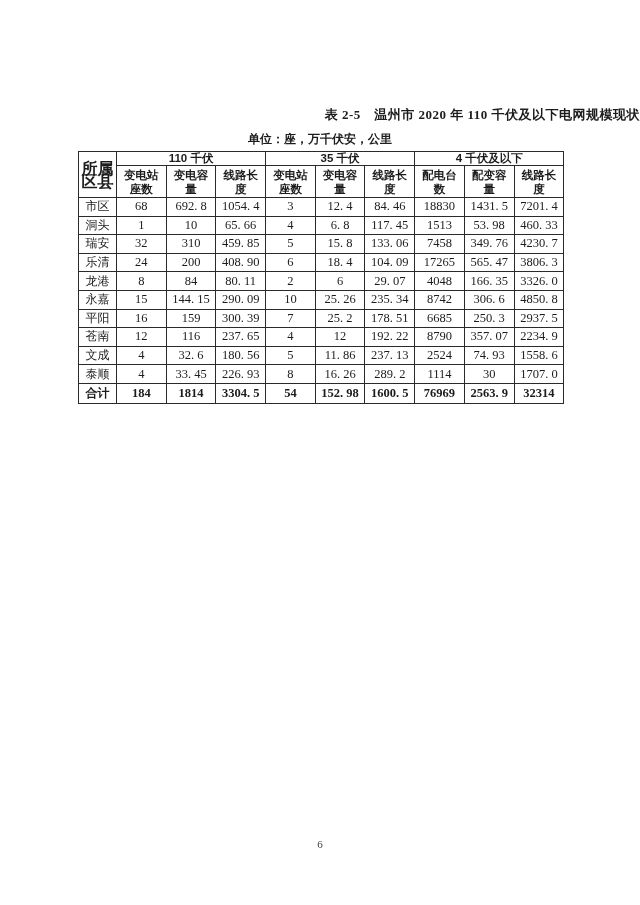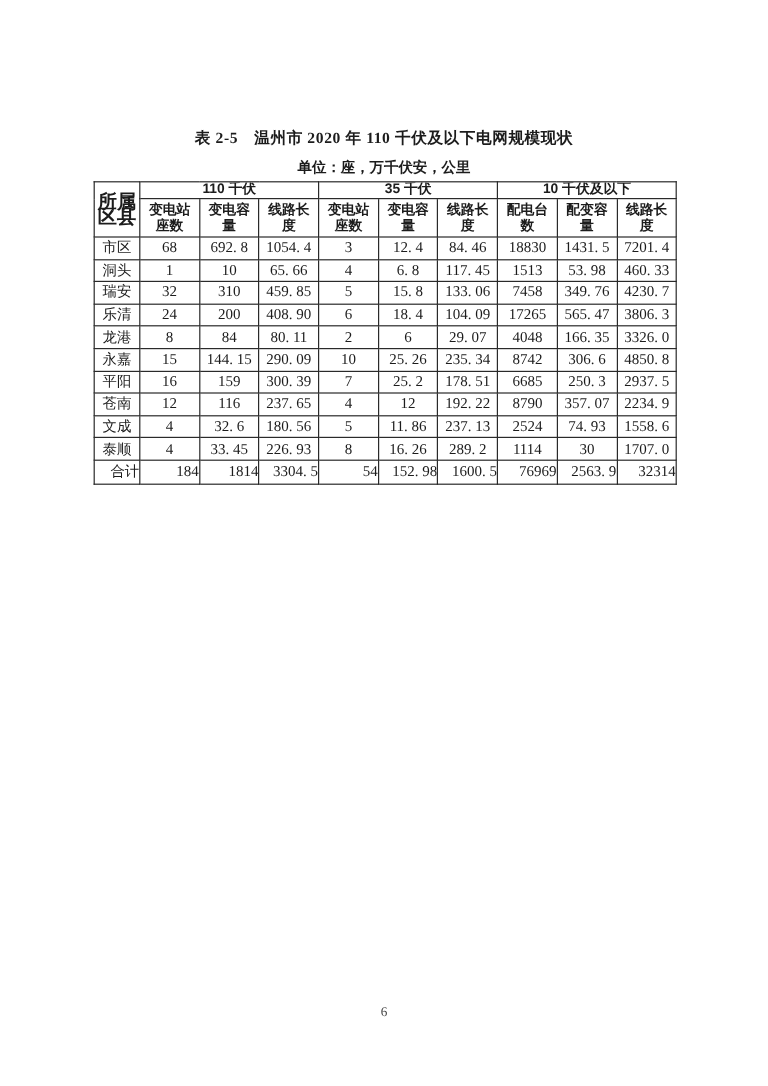--- a/index.html
+++ b/index.html
@@ -9,21 +9,21 @@
     position: relative;
     font-family: "Liberation Serif", "DejaVu Serif", serif;
     color: #1c1c1c;
     overflow: hidden;
   }
   .doc-title {
     position: absolute;
     top: 106px;
     left: 0;
     width: 640px;
-    text-align: center;
+    text-align: right;
     font-size: 13px;
     font-weight: bold;
     letter-spacing: 0.5px;
   }
   .units-note {
     position: absolute;
     top: 131px;
     left: 78px;
     width: 484px;
     text-align: center;
@@ -59,21 +59,21 @@
   th.corner { white-space: pre-line; line-height: 15px; font-size: 16px; }
   tbody tr { height: 18.6px; }
   tbody td {
     font-size: 12.5px;
     font-family: "Liberation Serif", "DejaVu Serif", serif;
   }
   tbody td.rowname {
     font-size: 12px;
   }
   tbody tr.total { height: 20px; }
-  tbody tr.total td { font-weight: normal; text-align: right; }
+  tbody tr.total td { font-weight: bold; }
   .page-number {
     position: absolute;
     top: 838px;
     left: 0;
     width: 640px;
     text-align: center;
     font-size: 11px;
     color: #444;
   }
 </style>
@@ -96,21 +96,21 @@
     <col style="width:49.7px">
       <col style="width:49.7px">
       <col style="width:49.7px">
   </colgroup>
   <thead>
     <tr class="group-row">
       <th rowspan="2" class="corner">所属
 区县</th>
       <th colspan="3">110 千伏</th>
       <th colspan="3">35 千伏</th>
-      <th colspan="3">10 千伏及以下</th>
+      <th colspan="3">4 千伏及以下</th>
     </tr>
     <tr class="sub-row">
       <th>变电站
 座数</th>
       <th>变电容
 量</th>
       <th>线路长
 度</th>
       <th>变电站
 座数</th>

